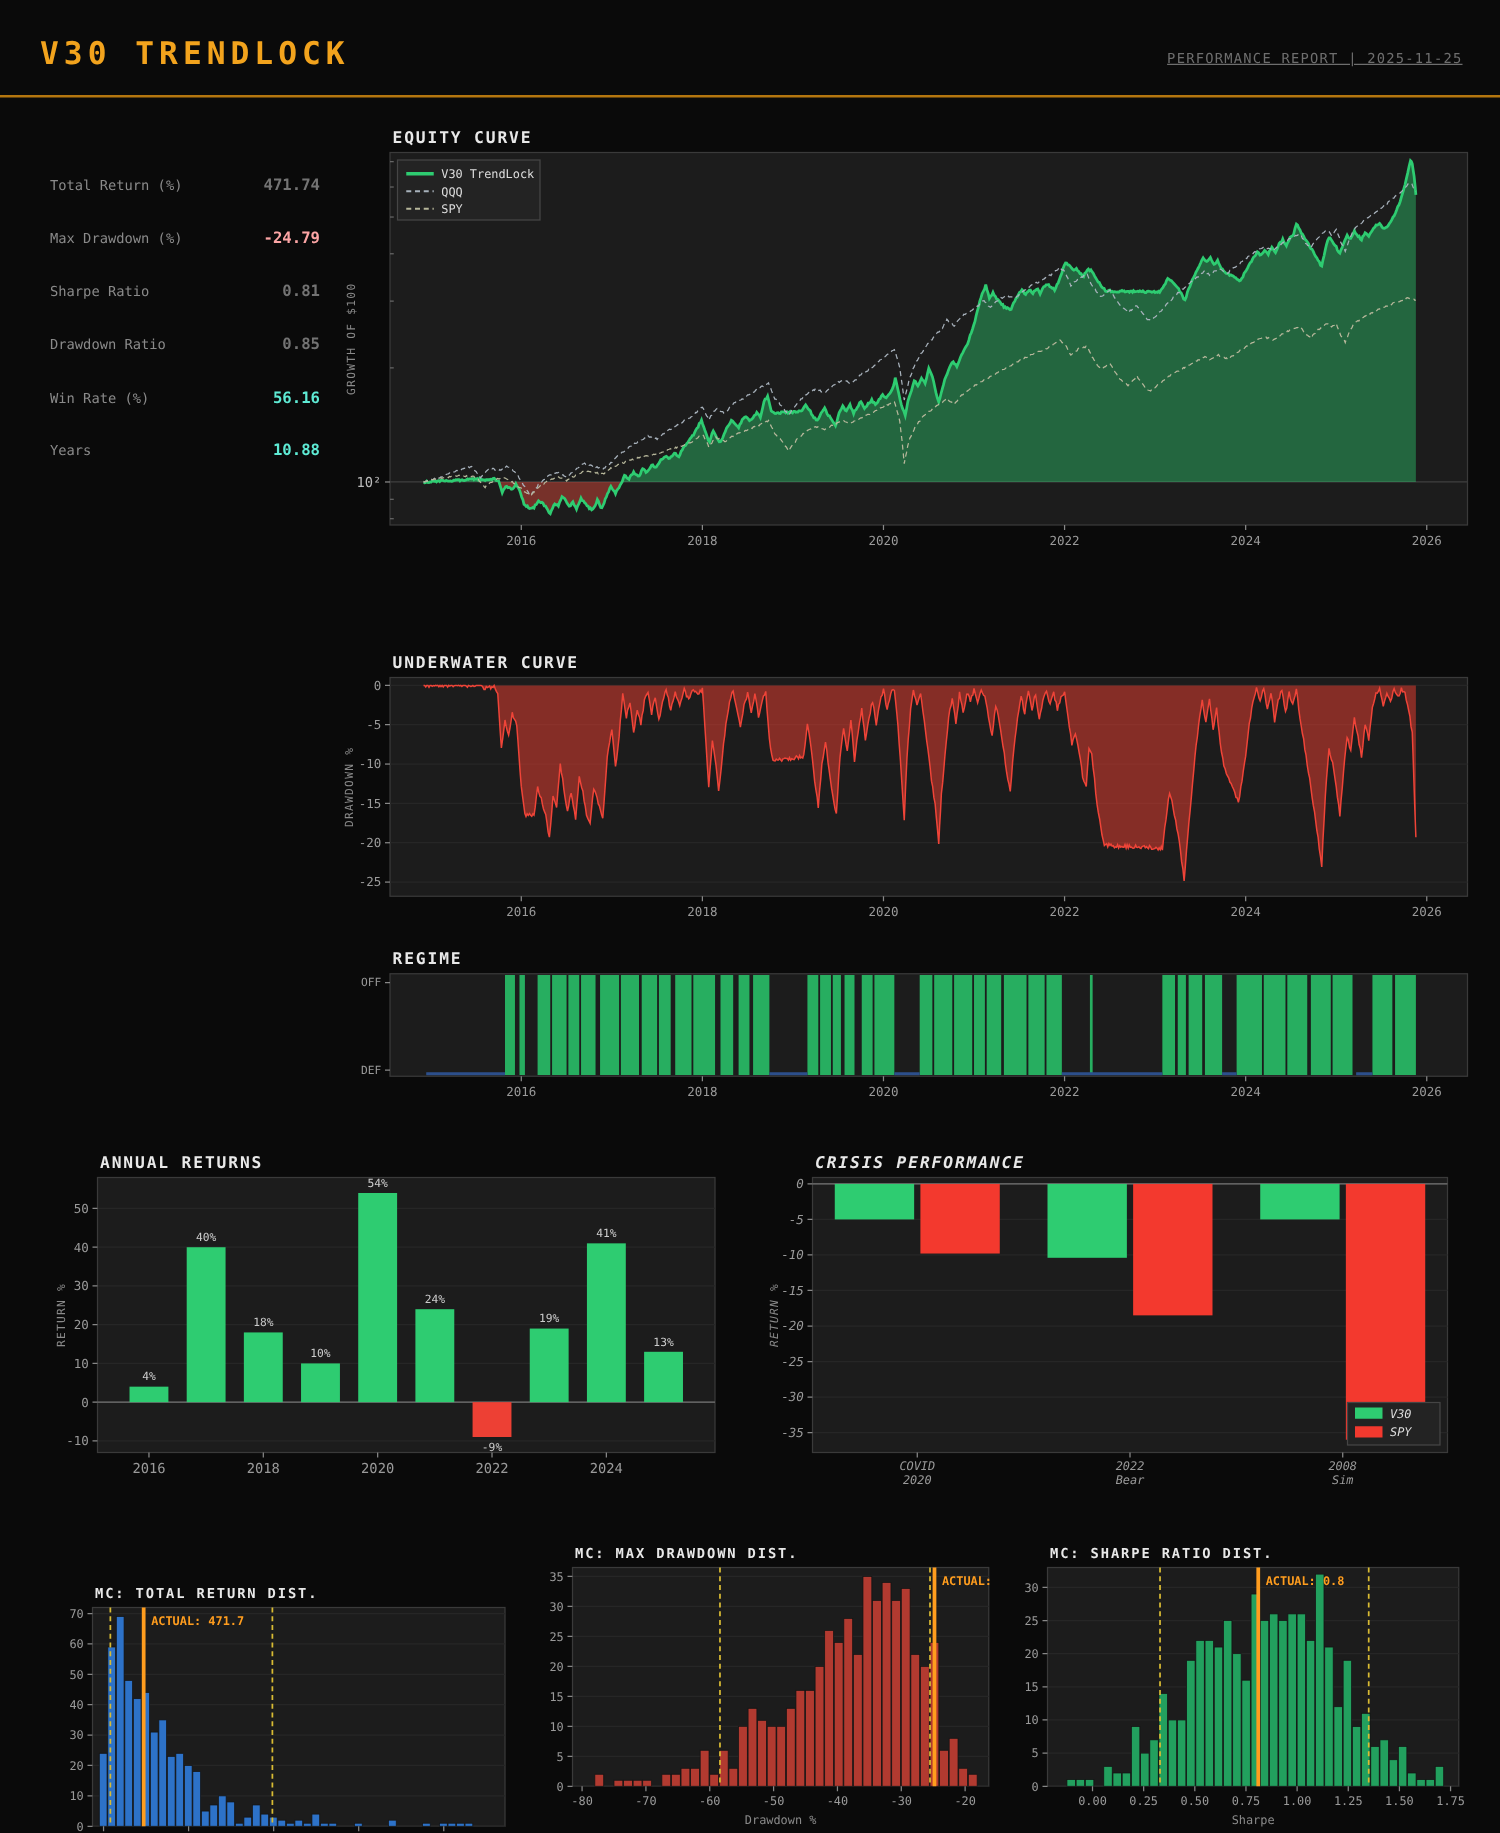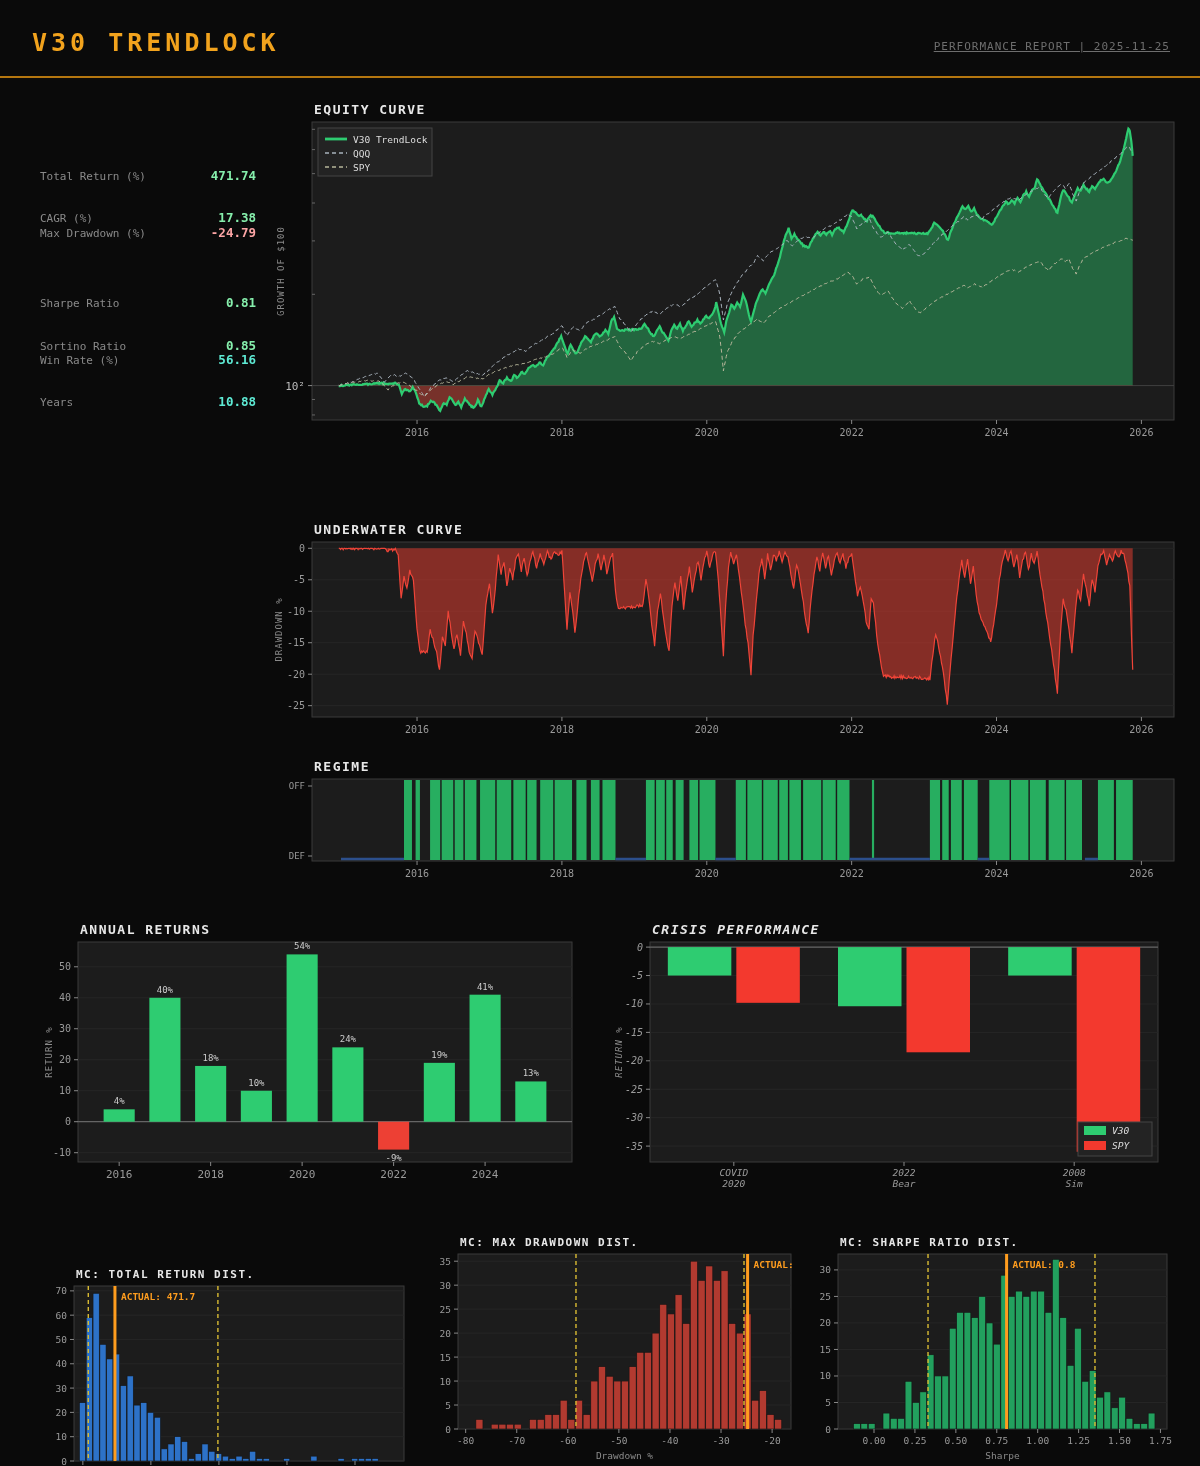--- a/index.html
+++ b/index.html
@@ -7,21 +7,21 @@
   #page{position:relative;width:1200px;height:1466px;background:#0a0a0a;}
   
   #header{position:absolute;left:0;top:0;width:1200px;height:76px;border-bottom:2px solid #b4760f;}
   #title{position:absolute;left:32px;top:28px;font-size:25px;font-weight:bold;color:#f2a31d;letter-spacing:4px;}
   #subtitle{position:absolute;right:30px;top:40px;font-size:11px;color:#6e6e6e;letter-spacing:1px;text-decoration:underline;}
   
   #stats{position:absolute;left:40px;top:140px;width:216px;}
   .stat-row{display:flex;justify-content:space-between;align-items:baseline;height:42.4px;text-align:right;}
   .stat-label{font-size:11px;color:#8a8a8a;}
   .stat-value{font-size:12.5px;font-weight:bold;}
-  .v-pos{color:#86efac;margin-top:28px;} .v-neg{color:#fca5a5;} .v-plain{color:#5eead4;}
+  .v-pos{color:#737373;} .v-neg{color:#fca5a5;} .v-plain{color:#5eead4;}
   
   .chart{position:absolute;}
   #equity-chart{left:268px;top:100px;width:912px;height:348px;}
   #underwater-chart{left:268px;top:518px;width:912px;height:226px;}
   #regime-chart{left:268px;top:755px;width:912px;height:135px;}
   #annual-chart{left:40px;top:916px;width:540px;height:278px;}
   #crisis-chart{left:608px;top:916px;width:570px;height:278px;font-style:italic;}
   #mc-return-chart{left:34px;top:1234px;width:378px;height:232px;margin-top:32px;}
   #mc-drawdown-chart{left:418px;top:1234px;width:381px;height:232px;}
   #mc-sharpe-chart{left:798px;top:1234px;width:377px;height:232px;}
@@ -35,33 +35,29 @@
     <div id="title">V30 TRENDLOCK</div>
     <div id="subtitle">PERFORMANCE REPORT | 2025-11-25</div>
   </div>
 
   <div id="stats">
       <div class="stat-row">
         <span class="stat-label">Total Return (%)</span>
         <span class="stat-value v-pos">471.74</span>
       </div>
       <div class="stat-row">
-        <span class="stat-label">CAGR (%)</span>
-        <span class="stat-value v-pos">17.38</span>
-      </div>
-      <div class="stat-row">
         <span class="stat-label">Max Drawdown (%)</span>
         <span class="stat-value v-neg">-24.79</span>
       </div>
       <div class="stat-row">
         <span class="stat-label">Sharpe Ratio</span>
         <span class="stat-value v-pos">0.81</span>
       </div>
       <div class="stat-row">
-        <span class="stat-label">Sortino Ratio</span>
+        <span class="stat-label">Drawdown Ratio</span>
         <span class="stat-value v-pos">0.85</span>
       </div>
       <div class="stat-row">
         <span class="stat-label">Win Rate (%)</span>
         <span class="stat-value v-plain">56.16</span>
       </div>
       <div class="stat-row">
         <span class="stat-label">Years</span>
         <span class="stat-value v-plain">10.88</span>
       </div>

